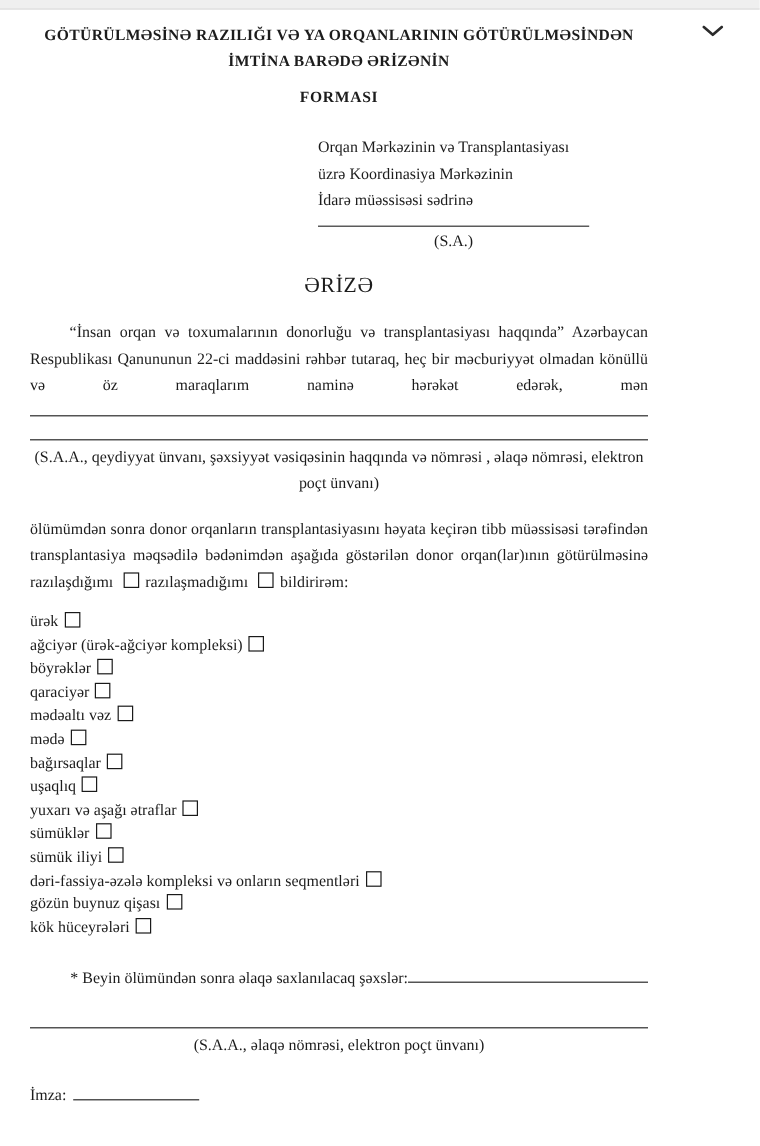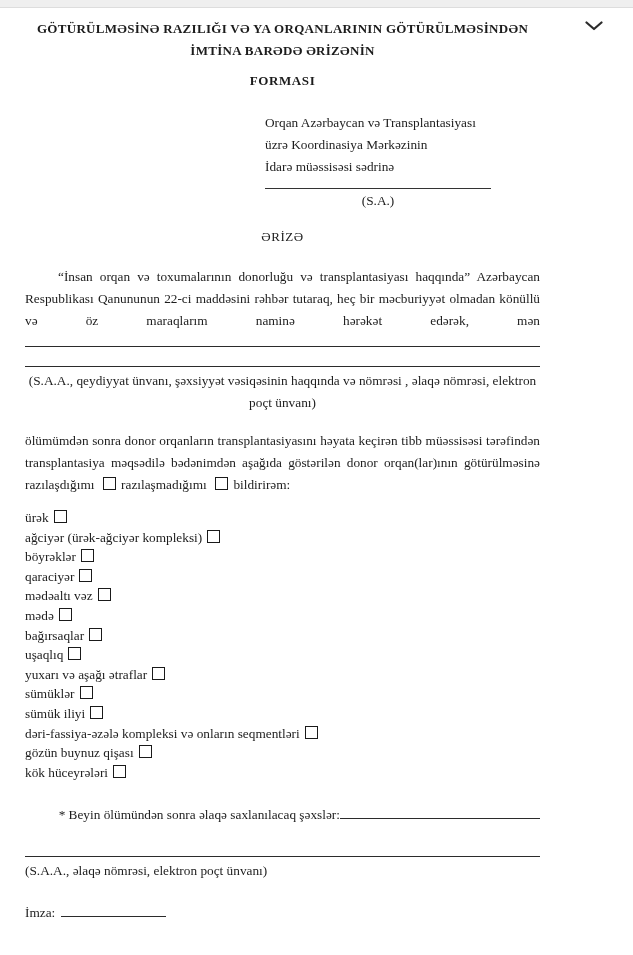--- a/index.html
+++ b/index.html
@@ -32,21 +32,21 @@
   .addressee{
     margin-top:20px;margin-left:240px;line-height:22px;
   }
   .addr-line{
     width:226px;height:10px;border-bottom:1.2px solid #333333;
   }
   .addr-caption{
     width:226px;text-align:center;line-height:22px;margin-top:1px;
   }
   .app-heading{
-    margin-top:14px;text-align:center;font-size:13px;
+    margin-top:14px;text-align:center;font-size:18px;
     letter-spacing:.6px;line-height:22px;
   }
   .intro{
     margin:18px 0 0 0;line-height:22px;
     text-align:justify;text-align-last:justify;text-indent:33px;
   }
   .fill-line{height:14px;border-bottom:1px solid #2b2b2b;}
   .fill-line.second{height:19px;}
   .caption{
     margin:3px 0 0 0;text-align:center;line-height:22px;
@@ -61,21 +61,21 @@
   }
   .declaration .cb{margin-right:2px;}
   .organ-list{margin-top:12px;}
   .organ-item{line-height:19.6px;}
   .contact-row{margin:22px 0 0 0;line-height:22px;white-space:nowrap;text-align:right;}
   .inline-line{
     display:inline-block;border-bottom:1px solid #2b2b2b;height:12px;
   }
   .contact-line{width:200px;}
   .tall-fill{height:30px;border-bottom:1px solid #2b2b2b;}
-  .caption2{margin:3px 0 0 0;text-align:left;line-height:22px;}
+  .caption2{margin:3px 0 0 0;text-align:center;line-height:22px;}
   .imza-row{margin:20px 0 0 0;line-height:22px;}
   .imza-line{width:105px;margin-left:6px;}
 </style>
 </head>
 <body>
 
 <div class="top-bar"></div>
 
 <div class="collapse-btn">
   <svg width="18" height="10" viewBox="0 0 18 10" aria-hidden="true">
@@ -86,21 +86,21 @@
 <div class="page">
 
   <div class="title">
     <div>GÖTÜRÜLMƏSİNƏ RAZILIĞI VƏ YA ORQANLARININ GÖTÜRÜLMƏSİNDƏN</div>
     <div>İMTİNA BARƏDƏ ƏRİZƏNİN</div>
   </div>
 
   <div class="subtitle">FORMASI</div>
 
   <div class="addressee">
-    <div>Orqan Azərbaycan və Transplantasiyası</div>
+    <div>Orqan Mərkəzinin və Transplantasiyası</div>
     <div>üzrə Koordinasiya Mərkəzinin</div>
     <div>İdarə müəssisəsi sədrinə</div>
     <div class="addr-line"></div>
     <div class="addr-caption">(S.A.)</div>
   </div>
 
   <div class="app-heading">ƏRİZƏ</div>
 
   <p class="intro">“İnsan orqan və toxumalarının donorluğu və transplantasiyası haqqında” Azərbaycan Respublikası Qanununun 22-ci maddəsini rəhbər tutaraq, heç bir məcburiyyət olmadan könüllü və öz maraqlarım naminə hərəkət edərək, mən</p>
 

